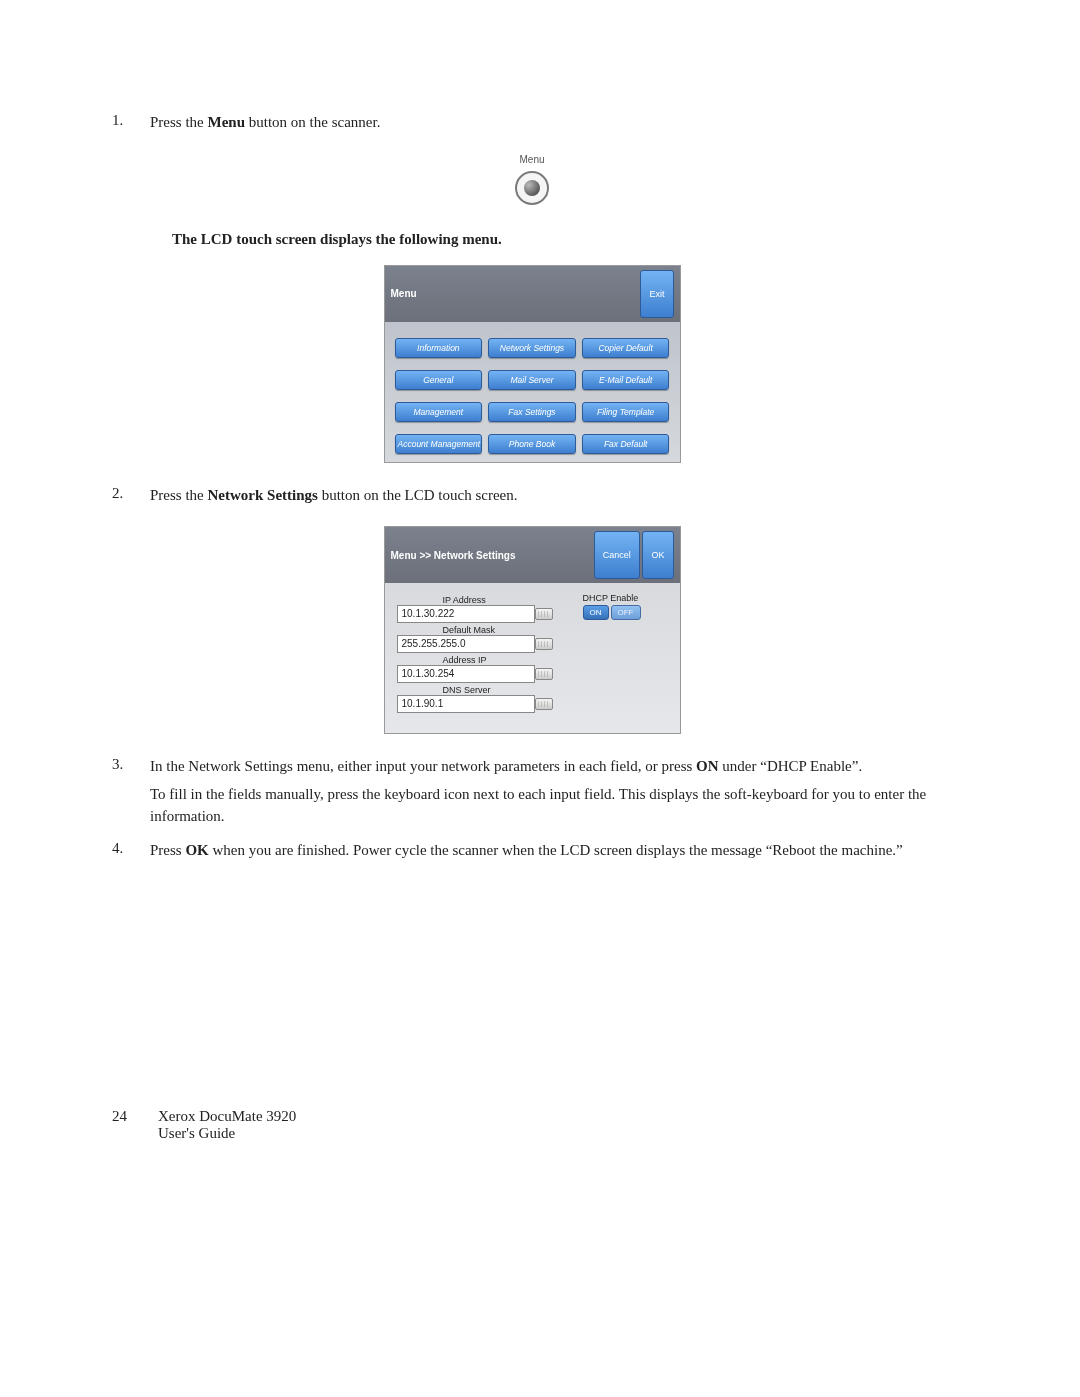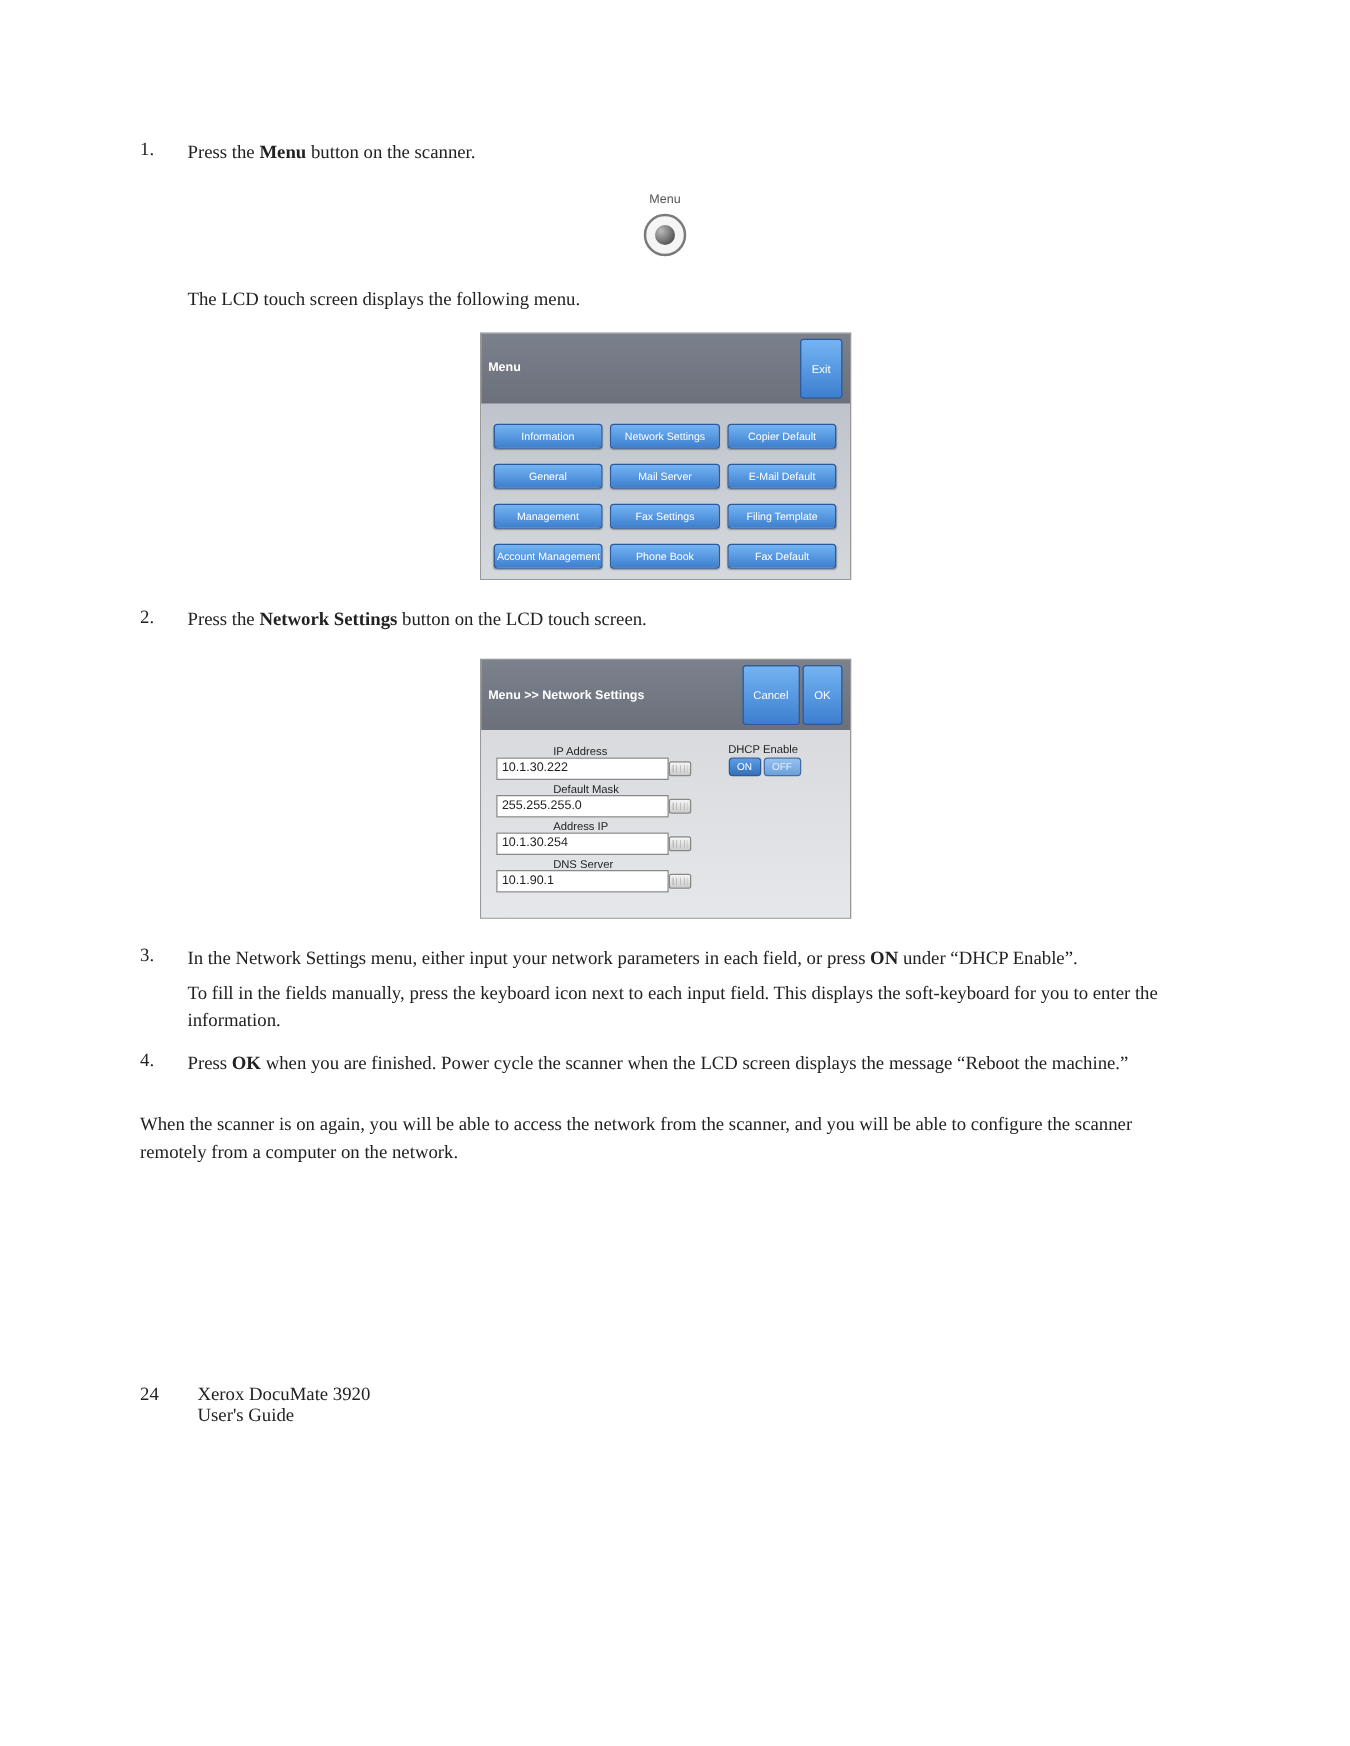--- a/index.html
+++ b/index.html
@@ -95,20 +95,21 @@
     border: 1px solid #2d5a99;
   }
   .lcd-body {
     padding: 16px 10px 8px 10px;
     background: linear-gradient(#bfc4cc,#d5d9dd);
   }
   .lcd-grid {
     display: grid;
     grid-template-columns: repeat(3, 1fr);
     gap: 12px 6px;
+    font-style: italic;
   }
   .lcd-menu-btn {
     font-size: 8.5px;
     text-align: center;
     color: #fff;
     padding: 4px 2px;
     border-radius: 3px;
     background: linear-gradient(#74b3f3,#3d7fcf);
     border: 1px solid #2d5a99;
     box-shadow: 0 1px 1px rgba(0,0,0,0.3);
@@ -214,21 +215,21 @@
         </p>
       </div>
     </li>
   </ol>
 
   <div class="fig-button-wrap">
     <div class="fig-button-label">Menu</div>
     <span class="phys-button"></span>
   </div>
 
-  <div style="margin-left:38px;">
+  <div style="margin-left:60px;font-weight:bold;">
     <p style="margin:0 0 6px 0; line-height:1.45;">The LCD touch screen displays the following menu.</p>
   </div>
 
   <div class="lcd-screen">
     <div class="lcd-header">
       <span class="title">Menu</span>
       <span class="lcd-btn-exit">Exit</span>
     </div>
     <div class="lcd-body">
       <div class="lcd-grid">
@@ -316,21 +317,20 @@
     <li>
       <span class="num">4.</span>
       <div class="body">
         <p>
           <span>Press </span><b>OK</b><span> when you are finished. Power cycle the scanner when the LCD screen displays the message “Reboot the machine.”</span>
         </p>
       </div>
     </li>
   </ol>
 
-  <p class="closing-para">When the scanner is on again, you will be able to access the network from the scanner, and you will be able to configure the scanner remotely from a computer on the network.</p>
 </div>
 
 <div class="footer">
   <span class="pnum">24</span>
   <span>
     <span>Xerox DocuMate 3920</span><br>
     <span>User's Guide</span>
   </span>
 </div>
 

